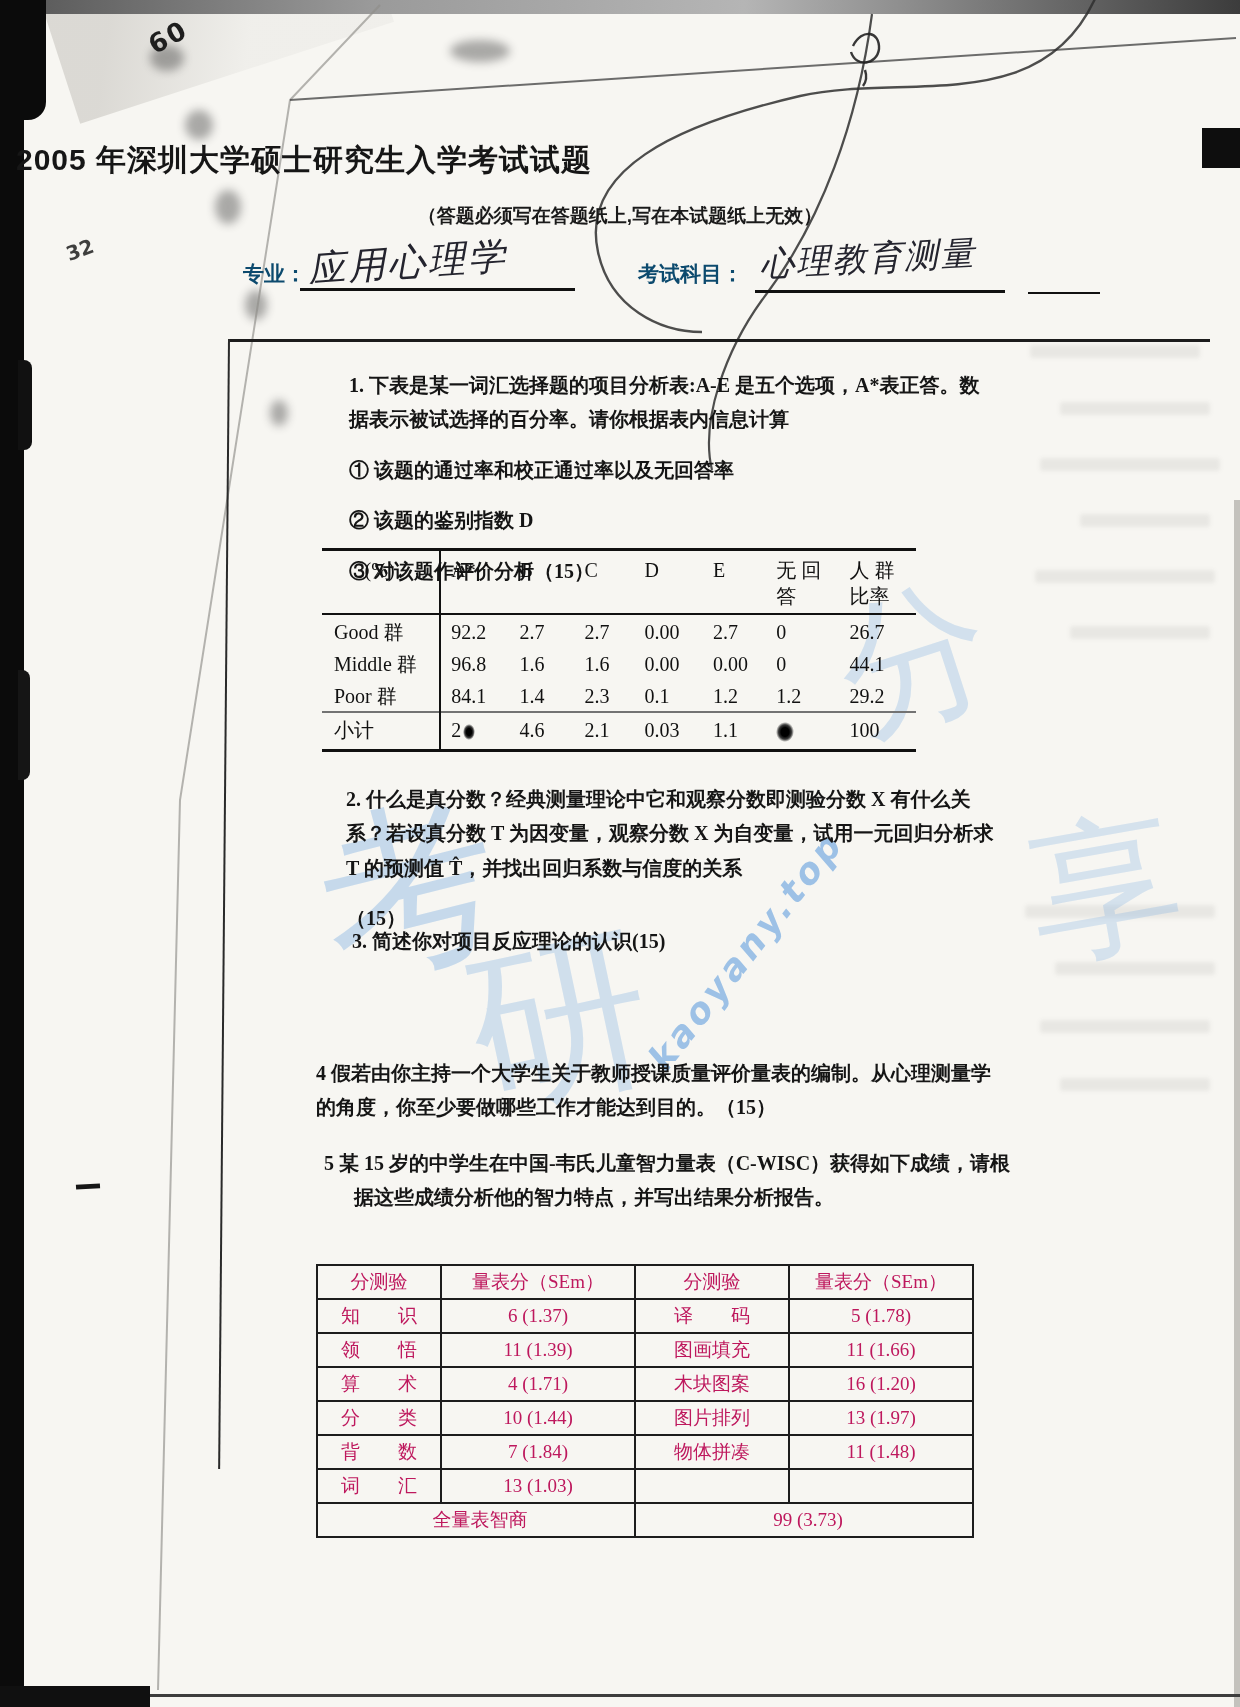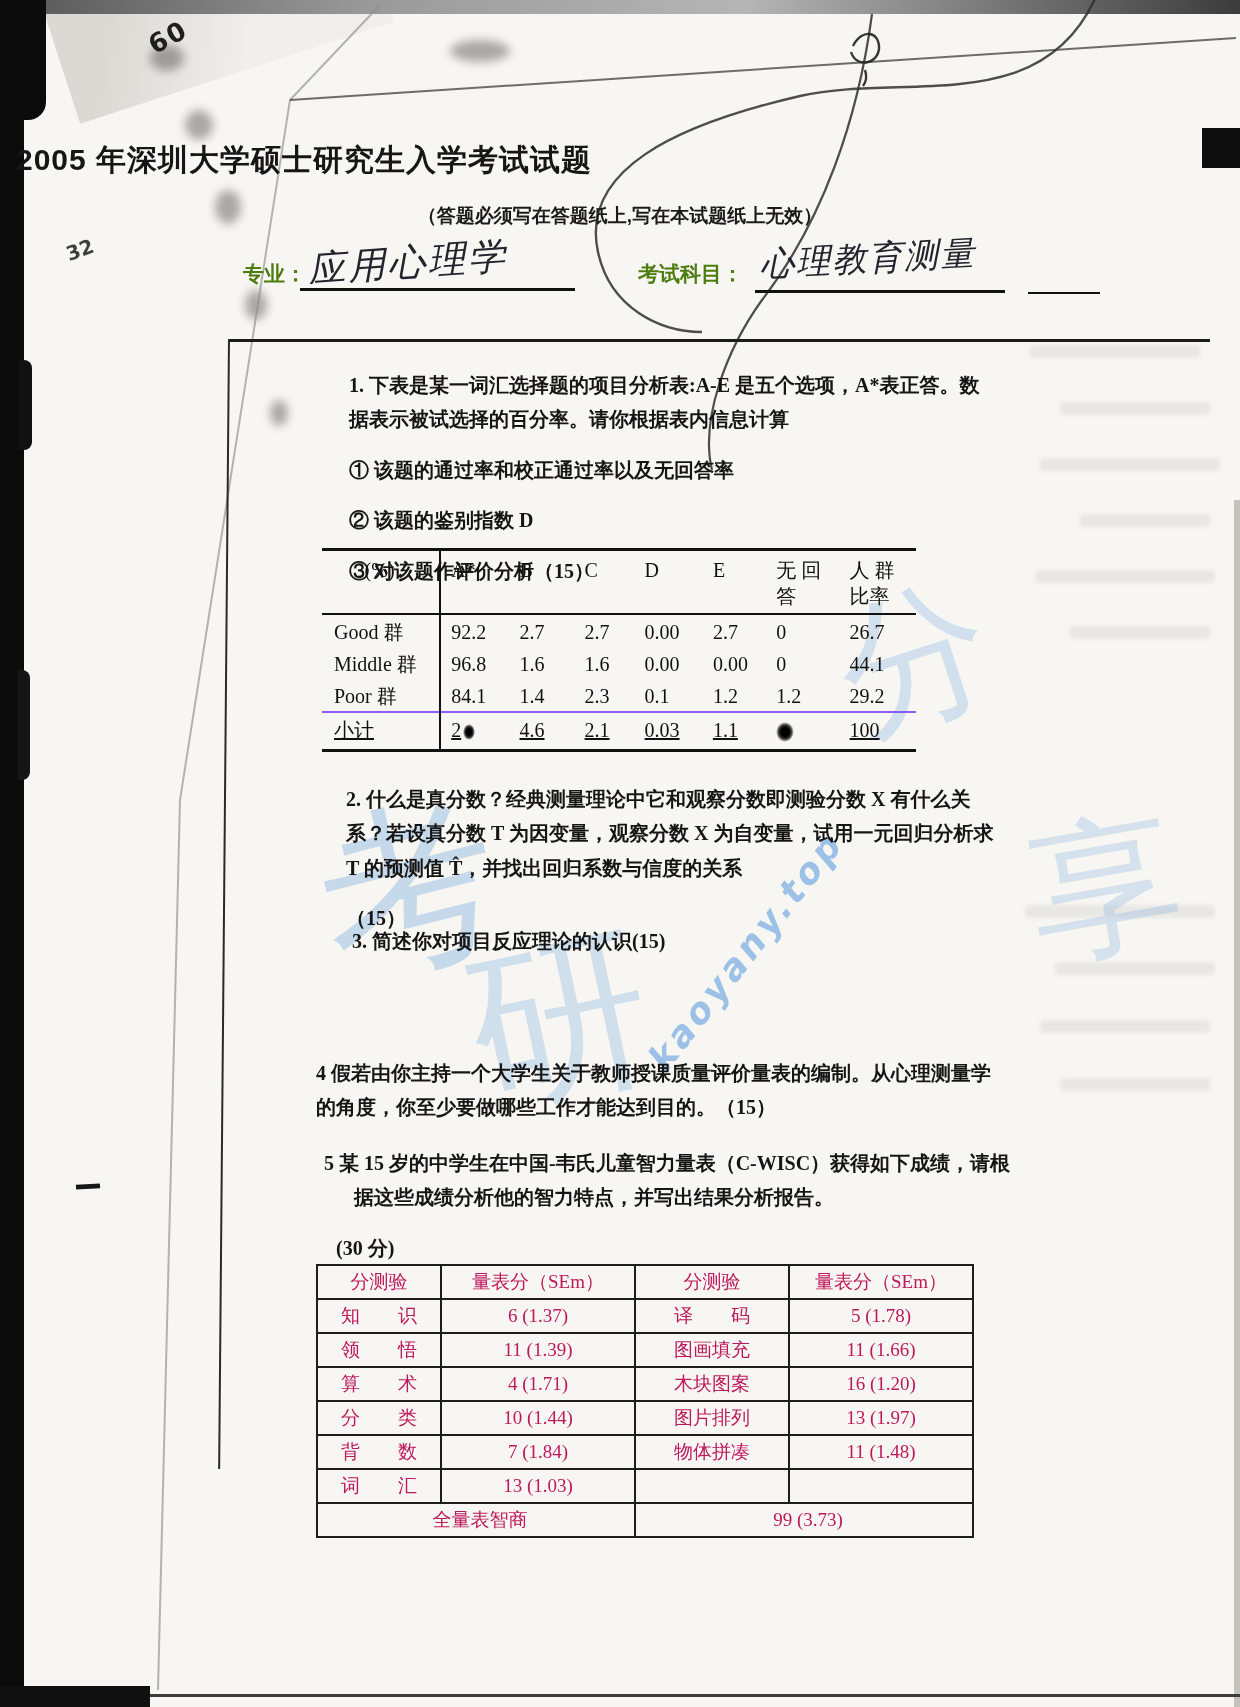--- a/index.html
+++ b/index.html
@@ -31,21 +31,21 @@
   
   .wm{position:absolute;color:#7fb0e2;pointer-events:none;font-family:"DejaVu Sans",sans-serif;}
   .wm-char{font-size:180px;opacity:.40;font-weight:400;}
   .wm-url{font-size:36px;opacity:.75;font-style:italic;letter-spacing:4px;transform:rotate(-52deg);font-weight:bold;}
   
   .title{position:absolute;left:0;top:140px;width:1240px;text-align:left;
     font-family:"Liberation Sans",sans-serif;font-weight:bold;font-size:30px;letter-spacing:1px;color:#161616;padding-left:16px;}
   .subtitle{position:absolute;left:0;top:203px;width:1240px;text-align:center;
     font-family:"Liberation Sans",sans-serif;font-weight:bold;font-size:19px;color:#1a1a1a;}
   .field-row{position:absolute;left:0;top:252px;width:1240px;height:60px;}
-  .field-label{position:absolute;font-family:"Liberation Sans",sans-serif;font-weight:bold;font-size:21px;color:#4d7c0f;}
+  .field-label{position:absolute;font-family:"Liberation Sans",sans-serif;font-weight:bold;font-size:21px;color:#0c4a6e;}
   .lbl-major{left:243px;top:8px;}
   .lbl-subject{left:638px;top:8px;}
   .hand{position:absolute;font-family:"DejaVu Sans",sans-serif;font-style:italic;color:#24242e;}
   .hand-major{left:308px;top:-14px;font-size:37px;transform:rotate(-4deg);letter-spacing:3px;}
   .hand-subject{left:760px;top:-16px;font-size:34px;transform:rotate(-3deg);letter-spacing:2px;}
   .u-line{position:absolute;background:#111;height:3px;}
   .u-major{left:300px;top:36px;width:275px;}
   .u-subject{left:755px;top:38px;width:250px;}
   .u-extra{left:1028px;top:40px;width:72px;height:2px;}
   
@@ -71,21 +71,21 @@
   .t1 thead .c0{text-align:center;padding-left:0;}
   .t1 .c0{border-right:2px solid #111;}
   .t1 .ca{width:70px;padding-left:10px;}
   .t1 .cb{width:68px;}
   .t1 .cc{width:62px;}
   .t1 .cd{width:70px;}
   .t1 .ce{width:64px;}
   .t1 .cna{width:78px;}
   .t1 .cr{width:70px;}
   .t1 tbody td{padding-top:4px;}
-  .t1 tr.subtotal td{border-top:2px solid #8b5cf6;border-bottom:3px solid #111;padding-bottom:6px;text-decoration:underline;}
+  .t1 tr.subtotal td{border-top:2px solid #737373;border-bottom:3px solid #111;padding-bottom:6px;}
   .blot{display:inline-block;background:radial-gradient(closest-side,#000 45%,#3a3a3a 72%,rgba(60,60,60,0));border-radius:50% 40% 55% 45%;filter:blur(.6px);vertical-align:middle;}
   .blot-sm{width:12px;height:16px;margin-left:2px;}
   .blot-lg{width:18px;height:20px;}
   
   .t2{position:absolute;left:316px;top:1264px;border-collapse:collapse;font-size:19px;color:#be185d;}
   .t2 td,.t2 th{border:2px solid #1d1d1d;padding:3px 6px;font-weight:normal;height:24px;}
   .t2 th{text-align:center;}
   .t2 .n1{width:110px;text-align:center;}
   .t2 .v1{width:180px;text-align:center;}
   .t2 .n2{width:140px;text-align:center;}
@@ -240,21 +240,20 @@
   <div class="q q3">
     <p>3. 简述你对项目反应理论的认识(15)</p>
   </div>
 
   <div class="q q4">
     <p>4 假若由你主持一个大学生关于教师授课质量评价量表的编制。从心理测量学的角度，你至少要做哪些工作才能达到目的。（15）</p>
   </div>
 
   <div class="q q5">
     <p>5 某 15 岁的中学生在中国-韦氏儿童智力量表（C-WISC）获得如下成绩，请根据这些成绩分析他的智力特点，并写出结果分析报告。</p>
-    <p class="score">(30 分)</p>
   </div>
 
   <table class="t2">
     <thead>
       <tr>
         <th class="n1">分测验</th>
         <th class="v1">量表分（SEm）</th>
         <th class="n2">分测验</th>
         <th class="v2">量表分（SEm）</th>
       </tr>

